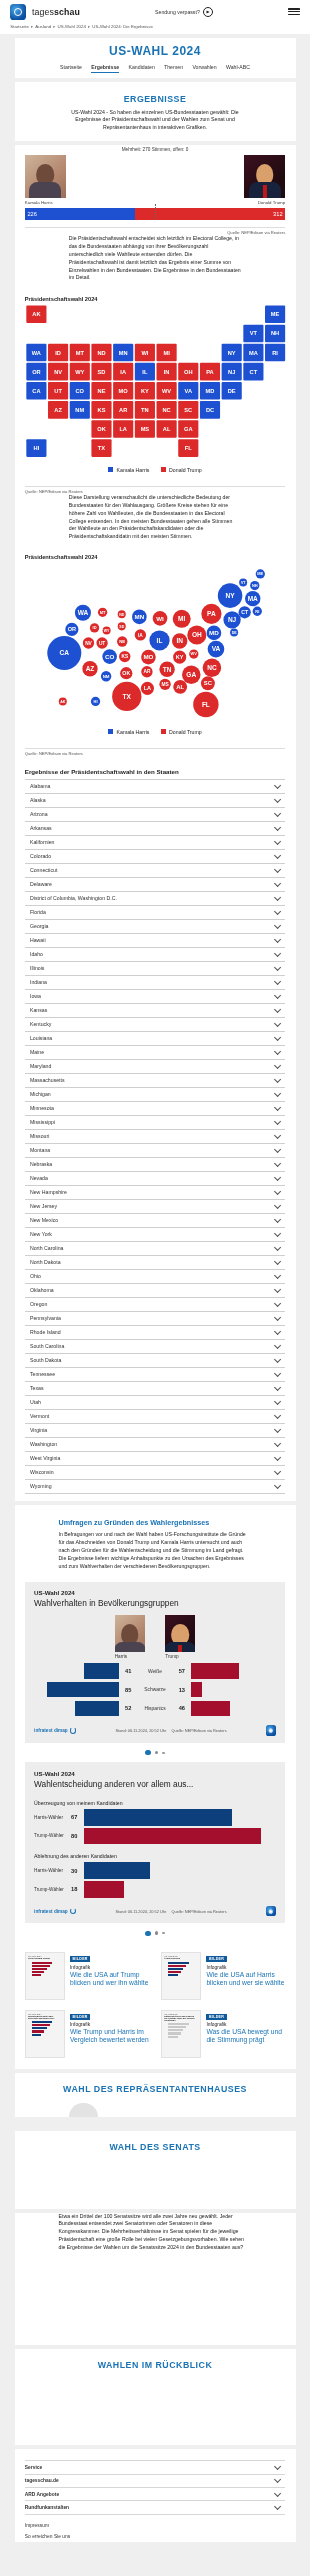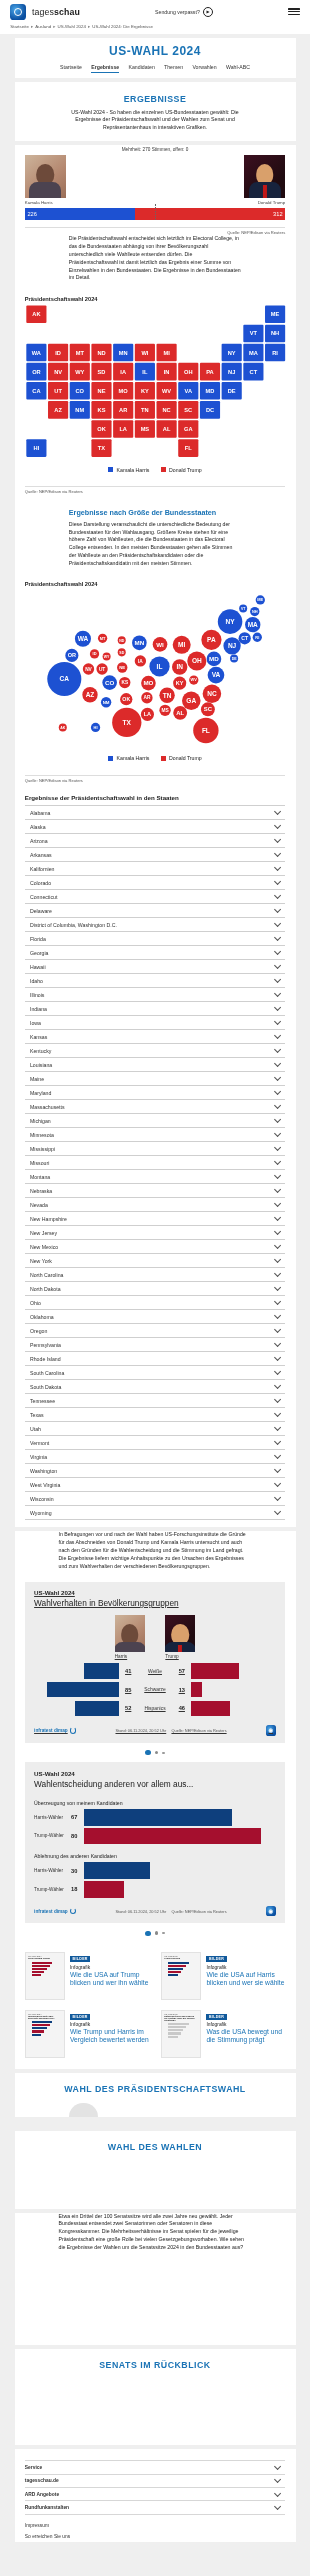--- a/index.html
+++ b/index.html
@@ -403,21 +403,20 @@
           <text x="314.5" y="281" text-anchor="middle" font-size="11">FL</text>
         </g>
       </svg>
     <div class="legend" id="legend1">
         <span><span class="sq" style="background: rgb(29, 81, 210);"></span>Kamala Harris</span>
         <span><span class="sq" style="background: rgb(220, 42, 42);"></span>Donald Trump</span>
       </div>
     <div class="src-row">Quelle: NEP/Edison via Reuters</div>
 
     <div class="indent">
-      <h3 class="blue">Ergebnisse nach Größe der Bundesstaaten</h3>
       <p class="bodytext">Diese Darstellung veranschaulicht die unterschiedliche Bedeutung der Bundesstaaten für den Wahlausgang. Größere Kreise stehen für eine höhere Zahl von Wahlleuten, die die Bundesstaaten in das Electoral College entsenden. In den meisten Bundesstaaten gehen alle Stimmen der Wahlleute an den Präsidentschaftskandidaten oder die Präsidentschaftskandidatin mit den meisten Stimmen.</p>
     </div>
 
     <div class="chart-label">Präsidentschaftswahl 2024</div>
     <svg id="cartogram" width="262" height="158" viewBox="0 0 520 312">
         <g>
           <circle cx="467" cy="19" r="9.2" fill="#1d51d2"></circle>
           <text x="467" y="21.8152" text-anchor="middle" font-size="7.819999999999999">ME</text>
         </g>
         <g>
@@ -830,24 +829,25 @@
           <span class="chev"></span>
         </div>
       </div>
   </div>
 </div>
 
 <div class="gap"></div>
 
 <div class="card">
   <div class="indent">
+    <h3 class="blue">Umfragen zu Gründen des Wahlergebnisses</h3>
     <p class="bodytext">In Befragungen vor und nach der Wahl haben US-Forschungsinstitute die Gründe für das Abschneiden von Donald Trump und Kamala Harris untersucht und auch nach den Gründen für die Wahlentscheidung und die Stimmung im Land gefragt. Die Ergebnisse liefern wichtige Anhaltspunkte zu den Ursachen des Ergebnisses und zum Wahlverhalten der verschiedenen Bevölkerungsgruppen.</p>
   </div>
 
-  <div class="chartcard" style="margin-top:7.2px;text-decoration:underline;">
+  <div class="chartcard" style="margin-top:7.2px;">
     <div class="kicker">US-Wahl 2024</div>
     <div class="chart-title">Wahlverhalten in Bevölkerungsgruppen</div>
     <div class="pair-photos">
       <div class="col">
         <div class="mini-photo photo harris">
             <div class="head"></div>
             <div class="torso"></div>
           </div>
         <div class="mini-cap">Harris</div>
       </div>
@@ -1006,42 +1006,42 @@
           </div>
         </div>
         <div class="t-right"><span class="badge">BILDER</span><div class="t-kicker">Infografik</div><div class="t-title">Was die USA bewegt und die Stimmung prägt</div></div>
       </div>
     </div>
 </div>
 
 <div class="gap"></div>
 
 <div class="card">
-  <h2 class="caps">WAHL DES PRÄSIDENTSCHAFTSWAHL</h2>
+  <h2 class="caps">WAHL DES REPRÄSENTANTENHAUSES</h2>
   <div class="arc"></div>
 </div>
 
 <div class="gap"></div>
 
 <div class="card minh190">
-  <h2 class="caps">WAHL DES WAHLEN</h2>
+  <h2 class="caps">WAHL DES SENATS</h2>
 </div>
 
 <div class="gap"></div>
 
 <div class="card" style="min-height:132px;">
   <div class="indent">
     <p class="bodytext">Etwa ein Drittel der 100 Senatssitze wird alle zwei Jahre neu gewählt. Jeder Bundesstaat entsendet zwei Senatorinnen oder Senatoren in diese Kongresskammer. Die Mehrheitsverhältnisse im Senat spielen für die jeweilige Präsidentschaft eine große Rolle bei vielen Gesetzgebungsvorhaben. Wie sehen die Ergebnisse der Wahlen um die Senatssitze 2024 in den Bundesstaaten aus?</p>
   </div>
 </div>
 
 <div class="gap"></div>
 
 <div class="card" style="min-height:96px;">
-  <h2 class="caps">SENATS IM RÜCKBLICK</h2>
+  <h2 class="caps">WAHLEN IM RÜCKBLICK</h2>
 </div>
 
 <div class="gap"></div>
 
 <div class="card">
   <div class="pad" style="padding-top:2.1px;padding-bottom:0;">
     <div class="f-acc" id="f-acc">
         <div class="f-row">
           <span>Service</span>
           <span class="chev"></span>

